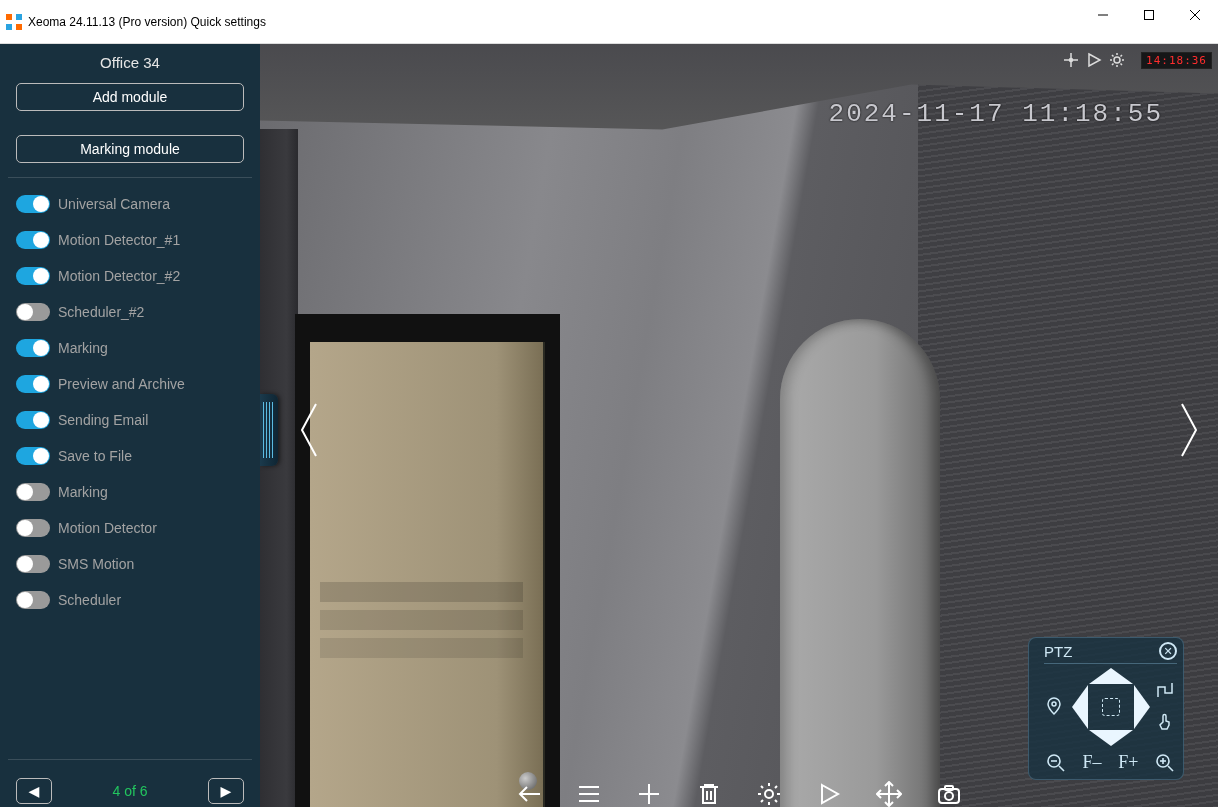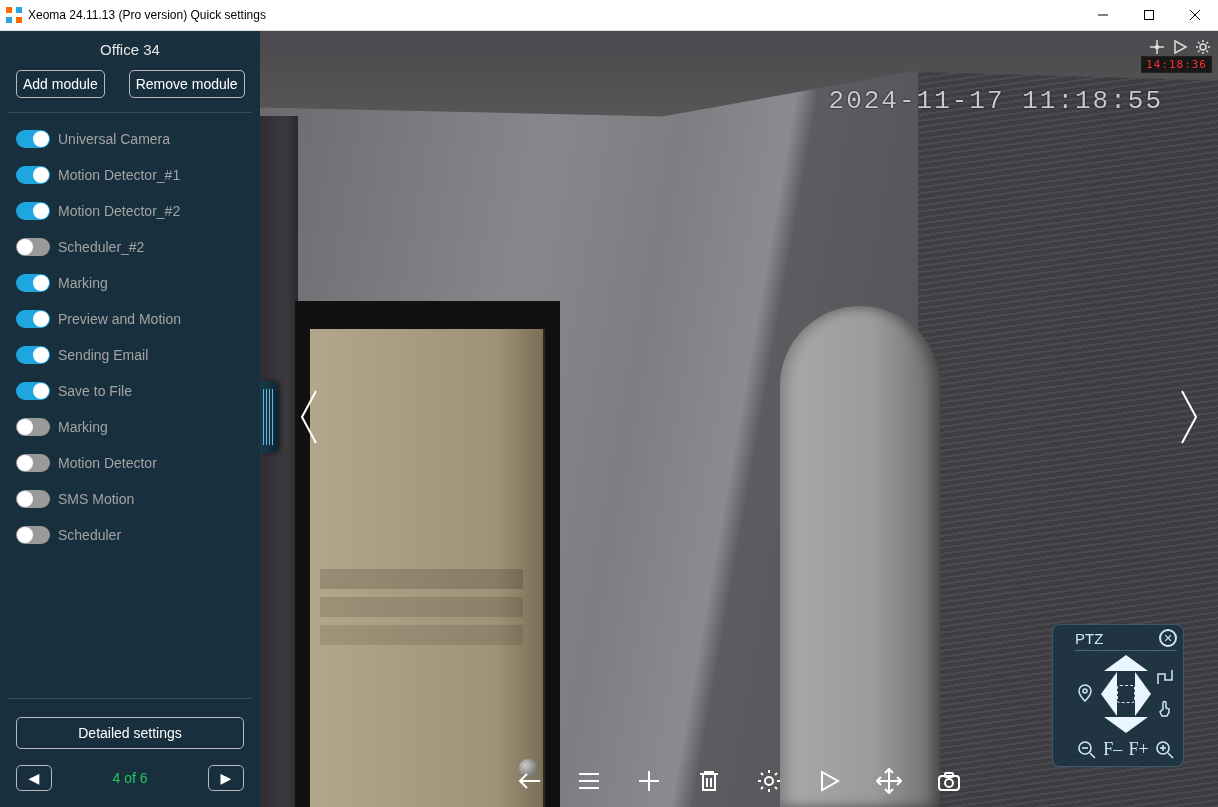--- a/index.html
+++ b/index.html
@@ -1,33 +1,33 @@
 <!DOCTYPE html>
 <html><head>
 <meta charset="utf-8">
 <style>
   * { box-sizing: border-box; margin: 0; padding: 0; font-family: "Segoe UI", Arial, sans-serif; }
   body { width: 1218px; height: 807px; overflow: hidden; background: #fff; }
 
   
-  .titlebar { height: 31px; background: #fff; display: flex; align-items: center; padding-left: 6px; border-bottom: 1px solid #ddd; position: relative; }
+  .titlebar { height: 44px; background: #fff; display: flex; align-items: center; padding-left: 6px; border-bottom: 1px solid #ddd; position: relative; }
   .titlebar-icon { width: 16px; height: 16px; margin-right: 6px; display: inline-block; position: relative; }
   .titlebar-icon .sq { position: absolute; width: 6px; height: 6px; }
   .titlebar-title { font-size: 12px; color: #000; }
   .window-controls { position: absolute; right: 0; top: 0; height: 100%; display: flex; }
   .window-controls .wbtn { width: 46px; height: 30px; display: flex; align-items: center; justify-content: center; color: #000; font-size: 13px; }
   .window-controls .wbtn svg { width: 10px; height: 10px; }
 
   
   .app { display: flex; height: 776px; }
 
   
   .sidebar { width: 260px; background: #18303e; color: #fff; display: flex; flex-direction: column; padding: 10px 0 0 0; position: relative; }
   .cam-title { text-align: center; font-size: 15px; font-weight: 400; margin-bottom: 12px; color: #e6e6e6; }
-  .btn-row { display: flex; gap: 24px; padding: 0 16px 12px 16px; }
+  .btn-row { display: flex; gap: 24px; padding: 0 16px 12px 16px; flex-direction: column; }
   .sbtn { flex: 1; background: transparent; border: 1px solid #bbb; color: #fff; font-size: 14px; padding: 5px 6px; border-radius: 5px; cursor: pointer; white-space: nowrap; }
   .divider { height: 1px; background: rgba(255,255,255,0.15); margin: 2px 8px 8px 8px; }
 
   .module-list { flex: 1; overflow-y: auto; padding: 0 10px; }
   .module-row { display: flex; align-items: center; gap: 8px; padding: 9px 6px; font-size: 14px; color: #a3a3a3; }
 
   .toggle { width: 34px; height: 18px; border-radius: 9px; position: relative; flex-shrink: 0; }
   .toggle.on { background: #1ea6e0; }
   .toggle.off { background: #9a9a9a; }
   .toggle .knob { position: absolute; top: 1px; width: 16px; height: 16px; border-radius: 50%; background: #fff; }
@@ -46,37 +46,37 @@
   .pillar { position:absolute; left:0; top:85px; width:38px; bottom:0; background: linear-gradient(90deg,#2f2f33 0%,#3a3a3e 70%,#2a2a2e 100%); }
   .door-frame { position:absolute; left:35px; top:270px; width:265px; height:506px; background:#111; }
   .door { position:absolute; left:50px; top:298px; width:235px; height:478px; background: linear-gradient(90deg,#b4a68a 0%,#9e9277 80%,#7a6f55 100%); border-right:2px solid #2a2a22; }
   .door::before { content:""; position:absolute; left:10px; right:20px; top:240px; height:20px; background:rgba(0,0,0,0.15); box-shadow: 0 28px 0 rgba(0,0,0,0.12),0 56px 0 rgba(0,0,0,0.10); }
   .door-knob { position:absolute; right:6px; top:430px; width:18px; height:18px; border-radius:50%; background:radial-gradient(circle at 35% 35%,#ccc,#555); }
   .cabinet { position:absolute; left:520px; top:275px; width:160px; height:501px; background:linear-gradient(90deg,#aaa 0%,#9a9a9a 60%,#6b6b6b 100%); border-radius:80px 80px 0 0; box-shadow: inset -8px 0 12px rgba(0,0,0,0.3), inset 8px 0 12px rgba(0,0,0,0.2); }
   .rightwall { position:absolute; right:0; top:40px; width:300px; bottom:0; background: repeating-linear-gradient(-8deg,#4a4a4e 0 2px,#3b3b3f 2px 6px); opacity:0.85; }
 
   .timestamp-overlay { position:absolute; top:55px; right:55px; font-size:26px; color:#c8c8ce; letter-spacing:2px; font-weight:400; font-family: Liberation Mono, monospace; text-shadow:0 0 2px #000; }
 
-  .corner-icons { position:absolute; top:6px; right:6px; display:flex; flex-direction:column; align-items:flex-end; gap:0; }
+  .corner-icons { position:absolute; top:6px; right:6px; display:flex; align-items:flex-end; gap:15px; }
   .corner-row { display:flex; gap:4px; }
   .cicon { width:19px; height:19px; display:flex; align-items:center; justify-content:center; color:#ddd; }
   .time-red { background:rgba(0,0,0,0.7); color:#ff2d2d; font-size:11px; padding:1px 4px; border:1px solid #222; font-family: monospace; letter-spacing:1px; }
 
   
   .collapse-tab { position:absolute; left:0; top:350px; width:18px; height:72px; background: linear-gradient(90deg,#1b3a4c 0%,#0e2533 100%); border-radius:0 6px 6px 0; box-shadow:2px 0 4px rgba(0,0,0,0.5); display:flex; align-items:center; justify-content:center; }
   .collapse-tab::before { content:""; position:absolute; left:3px; top:8px; bottom:8px; width:10px; background: repeating-linear-gradient(90deg,#5bbbe2 0 1px,transparent 1px 3px); }
 
   
   .vid-chevron { position:absolute; top:50%; transform:translateY(-50%); color:#fff; cursor:pointer; }
   .vid-chevron.left { left:38px; }
   .vid-chevron.right { right:18px; }
   .vid-chevron svg { width:22px; height:56px; }
 
   
-  .ptz { position:absolute; right:34px; bottom:40px; width:132px; background: rgba(25,50,65,0.82); border-radius:8px; border:1px solid rgba(130,180,210,0.3); color:#cfe8f5; padding:4px 6px 6px 22px; }
+  .ptz { position:absolute; right:34px; bottom:40px; width:156px; background: rgba(25,50,65,0.82); border-radius:8px; border:1px solid rgba(130,180,210,0.3); color:#cfe8f5; padding:4px 6px 6px 15px; }
   .ptz-head { display:flex; justify-content:space-between; align-items:center; border-bottom:1px solid rgba(130,180,210,0.4); padding-bottom:3px; margin-bottom:4px; }
   .ptz-title { font-size:15px; }
   .ptz-close { width:18px; height:18px; border:2px solid #cfe8f5; border-radius:50%; display:flex; align-items:center; justify-content:center; font-size:11px; cursor:pointer; }
   .ptz-body { display:flex; align-items:center; justify-content:space-between; gap:4px; }
   .ptz-side { display:flex; flex-direction:column; gap:10px; align-items:center; }
   .ptz-sicon { width:22px; height:22px; color:#cfe8f5; }
   .ptz-rose { width:78px; height:78px; position:relative; }
   .ptz-arrow { position:absolute; width:0; height:0; cursor:pointer; }
   .ptz-arrow.up { left:50%; top:0; transform:translateX(-50%); border-left:22px solid transparent; border-right:22px solid transparent; border-bottom:16px solid #eaf6ff; }
   .ptz-arrow.down { left:50%; bottom:0; transform:translateX(-50%); border-left:22px solid transparent; border-right:22px solid transparent; border-top:16px solid #eaf6ff; }
@@ -121,21 +121,21 @@
       </div>
   </div>
 </div>
 
 <div class="app">
 
   <div class="sidebar">
     <div class="cam-title">Office 34</div>
     <div class="btn-row">
       <button class="sbtn">Add module</button>
-      <button class="sbtn">Remove module</button>
+      <button class="sbtn">Marking module</button>
     </div>
     <div class="divider"></div>
 
     <div class="module-list" id="module-list">
         <div class="module-row">
           <div class="toggle on">
             <div class="knob"></div>
           </div>
           <span>Universal Camera</span>
         </div>
@@ -160,21 +160,21 @@
         <div class="module-row">
           <div class="toggle on">
             <div class="knob"></div>
           </div>
           <span>Marking</span>
         </div>
         <div class="module-row">
           <div class="toggle on">
             <div class="knob"></div>
           </div>
-          <span>Preview and Motion</span>
+          <span>Preview and Archive</span>
         </div>
         <div class="module-row">
           <div class="toggle on">
             <div class="knob"></div>
           </div>
           <span>Sending Email</span>
         </div>
         <div class="module-row">
           <div class="toggle on">
             <div class="knob"></div>
@@ -202,21 +202,20 @@
         <div class="module-row">
           <div class="toggle off">
             <div class="knob"></div>
           </div>
           <span>Scheduler</span>
         </div>
       </div>
 
     <div class="divider"></div>
     <div class="sidebar-footer">
-      <button class="detailbtn">Detailed settings</button>
       <div class="pager-row">
         <button class="pagebtn">◀</button>
         <span class="page-indicator">4 of 6</span>
         <button class="pagebtn">▶</button>
       </div>
     </div>
   </div>
 
   <div class="video">
     <div class="rightwall"></div>

